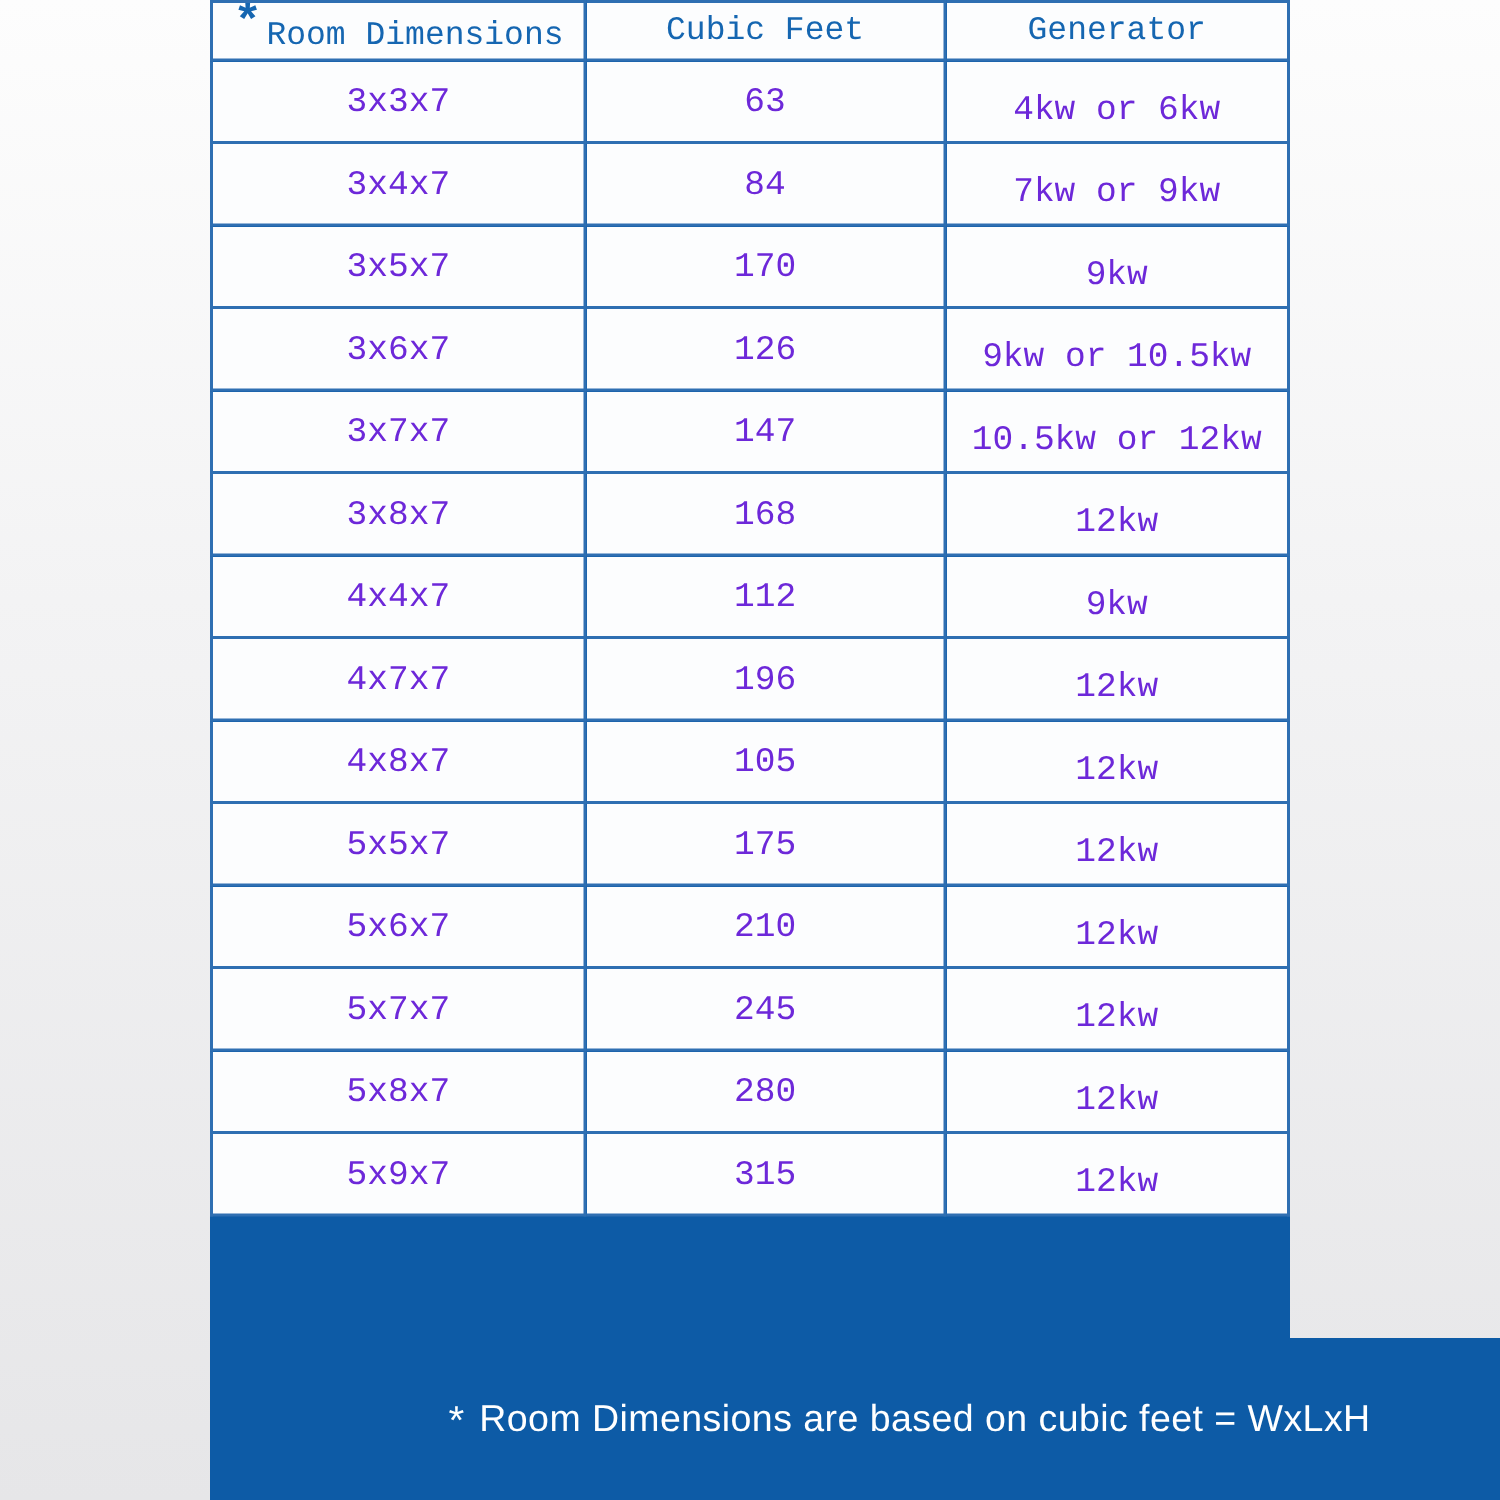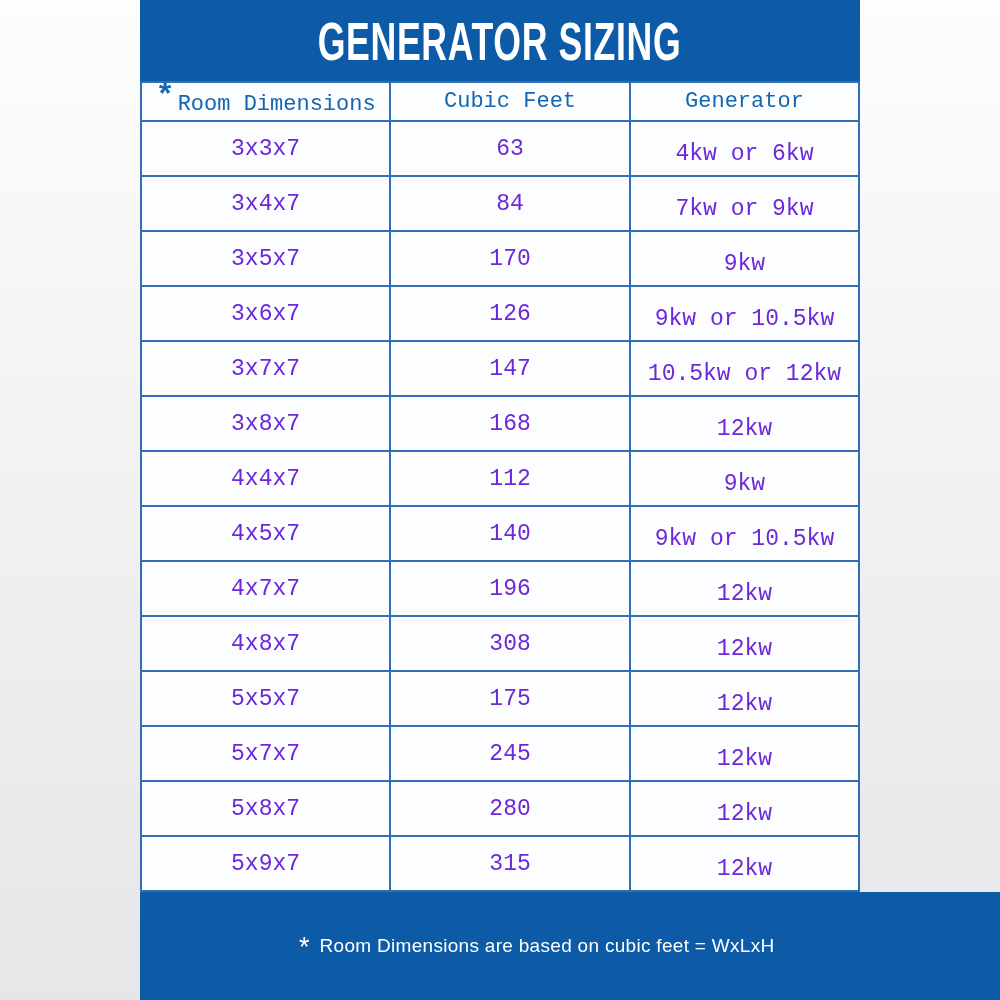--- a/index.html
+++ b/index.html
@@ -43,29 +43,26 @@
   .cellv { display: inline-block; }
   .cellv.gen { transform: translateY(5px); text-align: right; }
   .footer {
     position: absolute; left: 140px; top: 892px;
     width: 720px; height: 108px;
     background: #0d5ba6;
     display: flex; align-items: center;
     color: #ffffff;
   }
   .fn-ast { font-size: 27px; margin: 0 10px 0 19px; position: relative; top: 1px; }
-  .fn-text { font-size: 19px; letter-spacing: 0.3px; }
+  .fn-text { font-size: 25px; letter-spacing: 0.3px; }
 </style>
 </head>
 <body>
 
 <div class="panel">
-  <div class="title-band">
-    <h1 class="title">GENERATOR SIZING</h1>
-  </div>
   <table class="sizing">
     <colgroup>
       <col style="width:34.7%">
       <col style="width:33.4%">
       <col style="width:31.9%">
     </colgroup>
     <thead>
       <tr id="header-row">
           <th><span class="hdr-ast">*</span><span>Room Dimensions</span></th>
           <th><span>Cubic Feet</span></th>
@@ -102,37 +99,37 @@
           <td><span class="cellv">3x8x7</span></td>
           <td><span class="cellv">168</span></td>
           <td><span class="cellv gen">12kw</span></td>
         </tr>
         <tr>
           <td><span class="cellv">4x4x7</span></td>
           <td><span class="cellv">112</span></td>
           <td><span class="cellv gen">9kw</span></td>
         </tr>
         <tr>
-          <td><span class="cellv">4x5x7</span></td>
-          <td><span class="cellv">140</span></td>
-          <td><span class="cellv gen">9kw or 10.5kw</span></td>
-        </tr>
-        <tr>
           <td><span class="cellv">4x7x7</span></td>
           <td><span class="cellv">196</span></td>
           <td><span class="cellv gen">12kw</span></td>
         </tr>
         <tr>
           <td><span class="cellv">4x8x7</span></td>
-          <td><span class="cellv">308</span></td>
+          <td><span class="cellv">105</span></td>
           <td><span class="cellv gen">12kw</span></td>
         </tr>
         <tr>
           <td><span class="cellv">5x5x7</span></td>
           <td><span class="cellv">175</span></td>
+          <td><span class="cellv gen">12kw</span></td>
+        </tr>
+        <tr>
+          <td><span class="cellv">5x6x7</span></td>
+          <td><span class="cellv">210</span></td>
           <td><span class="cellv gen">12kw</span></td>
         </tr>
         <tr>
           <td><span class="cellv">5x7x7</span></td>
           <td><span class="cellv">245</span></td>
           <td><span class="cellv gen">12kw</span></td>
         </tr>
         <tr>
           <td><span class="cellv">5x8x7</span></td>
           <td><span class="cellv">280</span></td>

